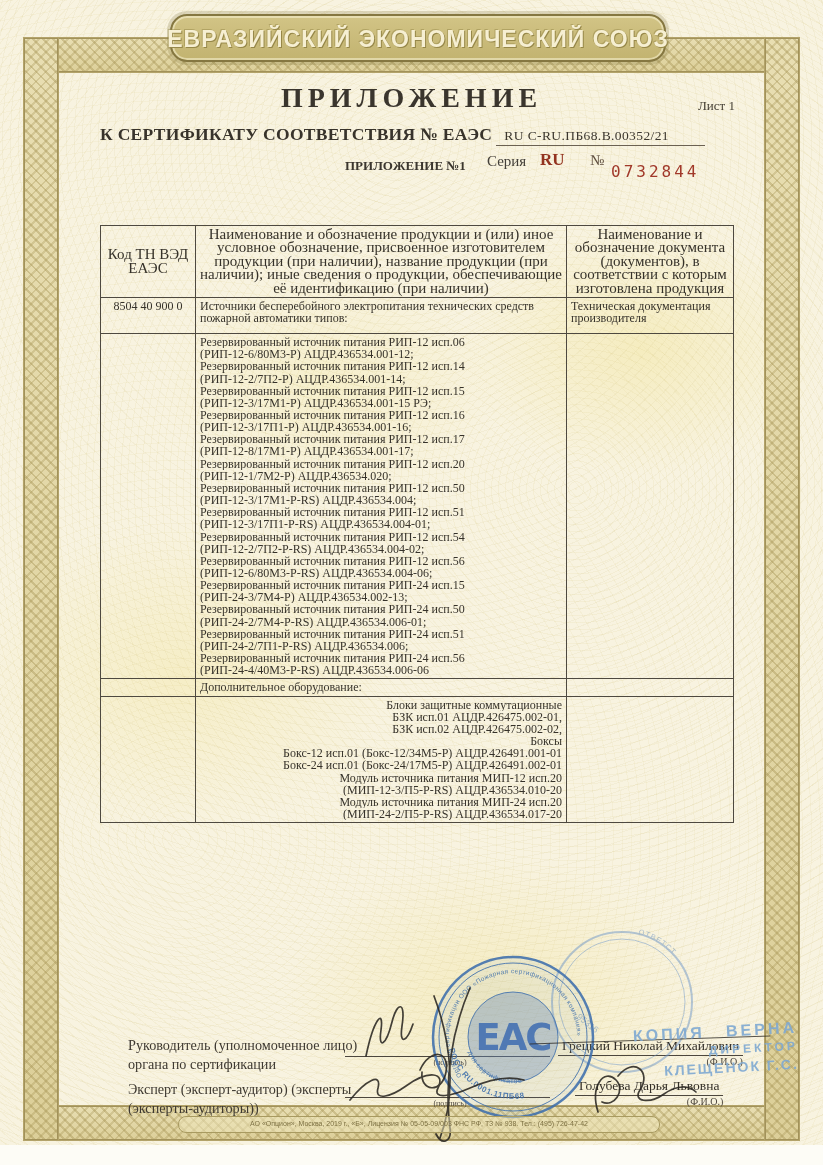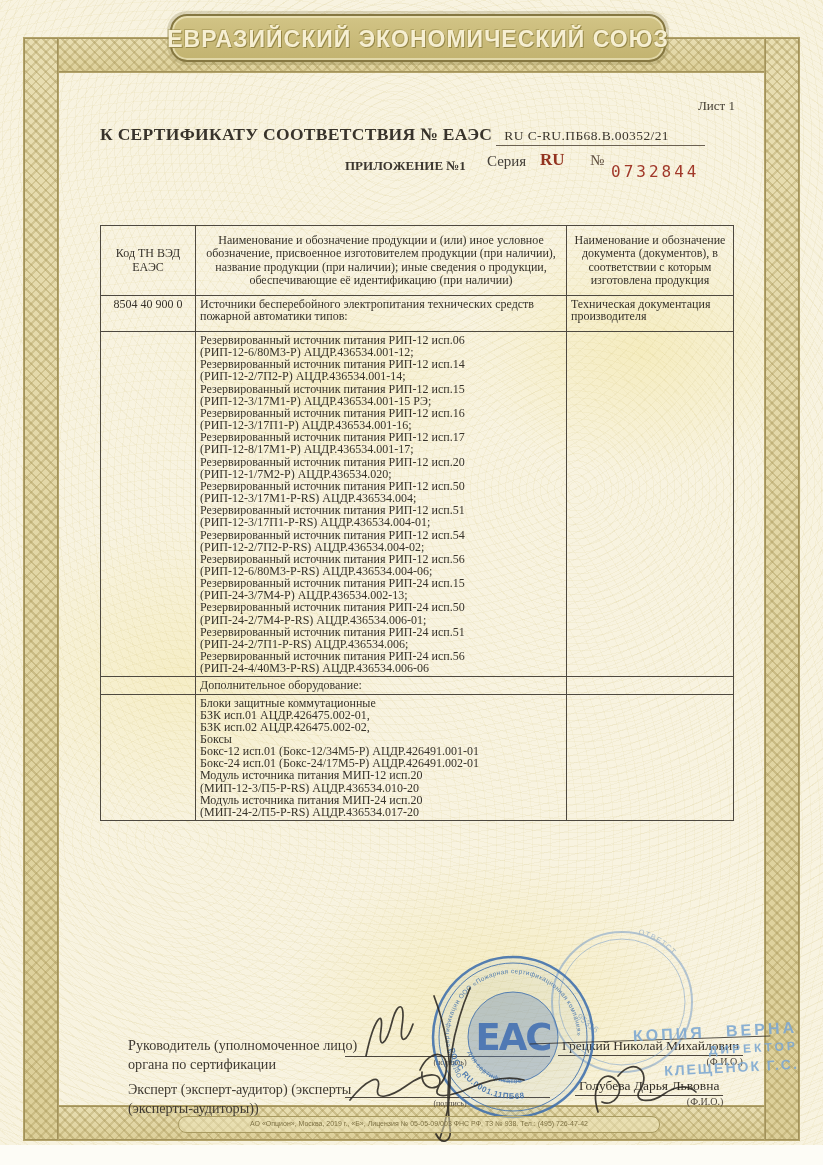--- a/index.html
+++ b/index.html
@@ -58,21 +58,21 @@
   .series-value{position:absolute;left:540px;top:0;font-size:17px;font-weight:bold;color:#93331f;}
   .num-sign{position:absolute;left:590px;top:2px;font-size:15px;color:#5d4c3c;}
   .serial-number{position:absolute;left:611px;top:12px;font-family:"DejaVu Sans Mono", monospace;
     font-size:16px;letter-spacing:3px;color:#a1392a;}
   .intro-line{position:absolute;left:0;top:196px;width:823px;text-align:center;
     font-size:13.2px;color:#3b362e;}
   
   .cert-table{position:absolute;left:100px;top:225px;width:633px;border-collapse:collapse;table-layout:fixed;}
   .cert-table td,.cert-table th{border:1.5px solid #4e4940;vertical-align:top;
     font-size:12px;line-height:12.15px;color:#36322a;padding:2px 4px;font-weight:normal;}
-  .cert-table th{vertical-align:middle;text-align:center;font-size:12px;line-height:13.4px;}
+  .cert-table th{vertical-align:middle;text-align:center;font-size:15px;line-height:13.4px;}
   .col1{width:95px;} .col2{width:371px;} .col3{width:167px;}
   .code-cell{text-align:center;font-size:12.2px;}
   .list-cell{padding-left:8px;}
   .list-line{white-space:nowrap;overflow:hidden;}
   
   .footer-label{position:absolute;font-size:14.2px;line-height:19px;color:#3e3931;}
   .label-head{left:128px;top:1036px;width:250px;}
   .label-expert{left:128px;top:1080px;width:260px;}
   .sign-line{position:absolute;border-bottom:1px solid #4c463d;height:1px;}
   .sign-caption{position:absolute;font-size:8px;color:#4c463d;text-align:center;}
@@ -103,20 +103,21 @@
   <div class="band band-top"></div>
   <div class="band band-bottom"></div>
   <div class="band band-left"></div>
   <div class="band band-right"></div>
   <div class="scan-bottom"></div>
 
   <div class="banner">
     <span class="banner-text">ЕВРАЗИЙСКИЙ ЭКОНОМИЧЕСКИЙ СОЮЗ</span>
   </div>
 
+  <div class="doc-title">ПРИЛОЖЕНИЕ</div>
   <div class="sheet-no">Лист 1</div>
 
   <div class="cert-line">
     <span class="cert-label">К СЕРТИФИКАТУ СООТВЕТСТВИЯ № ЕАЭС</span>
     <span class="cert-number">RU С-RU.ПБ68.В.00352/21</span>
   </div>
 
   <div class="appendix-row">
     <span class="appendix-label">ПРИЛОЖЕНИЕ №1</span>
     <span class="series-label">Серия</span>
@@ -175,21 +176,21 @@
             <div class="list-line">Резервированный источник питания РИП-24 исп.56</div>
             <div class="list-line">(РИП-24-4/40М3-Р-RS) АЦДР.436534.006-06</div>
           </td>
       <td></td>
     </tr>
     <tr style="height:17px;">
       <td></td>
       <td class="list-cell">Дополнительное оборудование:</td>
       <td></td>
     </tr>
-    <tr style="height:120px;">
+    <tr style="height:120px;text-align:right;">
       <td></td>
       <td class="list-cell">
             <div class="list-line">Блоки защитные коммутационные</div>
             <div class="list-line">БЗК исп.01 АЦДР.426475.002-01,</div>
             <div class="list-line">БЗК исп.02 АЦДР.426475.002-02,</div>
             <div class="list-line">Боксы</div>
             <div class="list-line">Бокс-12 исп.01 (Бокс-12/34М5-Р) АЦДР.426491.001-01</div>
             <div class="list-line">Бокс-24 исп.01 (Бокс-24/17М5-Р) АЦДР.426491.002-01</div>
             <div class="list-line">Модуль источника питания МИП-12 исп.20</div>
             <div class="list-line">(МИП-12-3/П5-Р-RS) АЦДР.436534.010-20</div>

